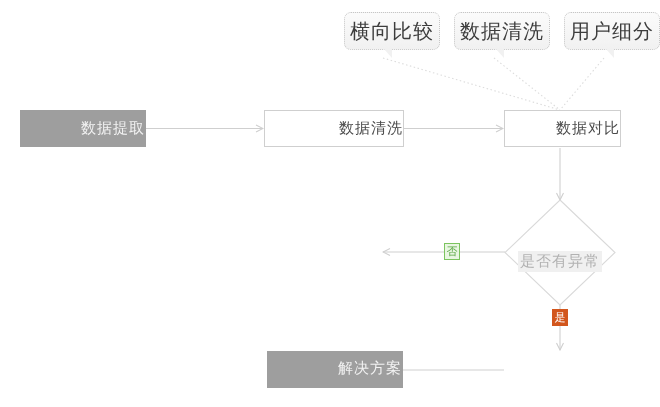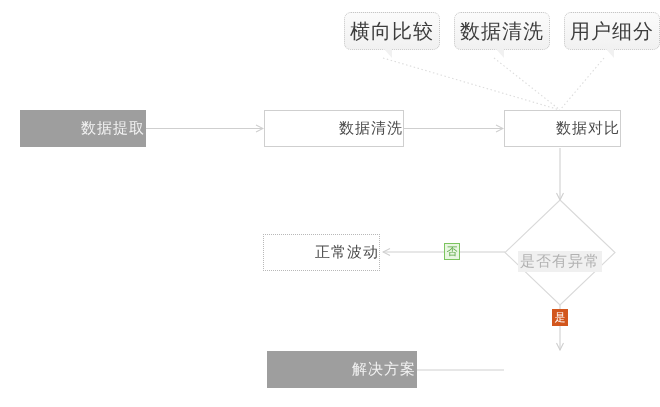--- a/index.html
+++ b/index.html
@@ -219,26 +219,23 @@
   <div class="node box" style="left:504px; top:110px; width:117px; height:37px;padding-left:8px;">
     <span>数据对比</span>
   </div>
 
   <div id="decision" style="left:505px; top:200px; width:110px; height:105px;">
     <div class="dia-label">
       <span>是否有异常</span>
     </div>
   </div>
 
-  <div class="node dotted" style="left:263px; top:234px; width:117px; height:37px;">
-    <span>正常波动</span>
-  </div>
-
-
-  <div class="node filled" style="left:267px; top:351px; width:150px; height:37px;">
+
+
+  <div class="node filled" style="left:267px; top:351px; width:136px; height:37px;font-family:Liberation Mono, monospace;">
     <span>解决方案</span>
   </div>
 
   <div class="branch-label no" style="left:444px; top:243px;">
     <span>否</span>
   </div>
 
   <div class="branch-label yes" style="left:552px; top:309px;">
     <span>是</span>
   </div>

